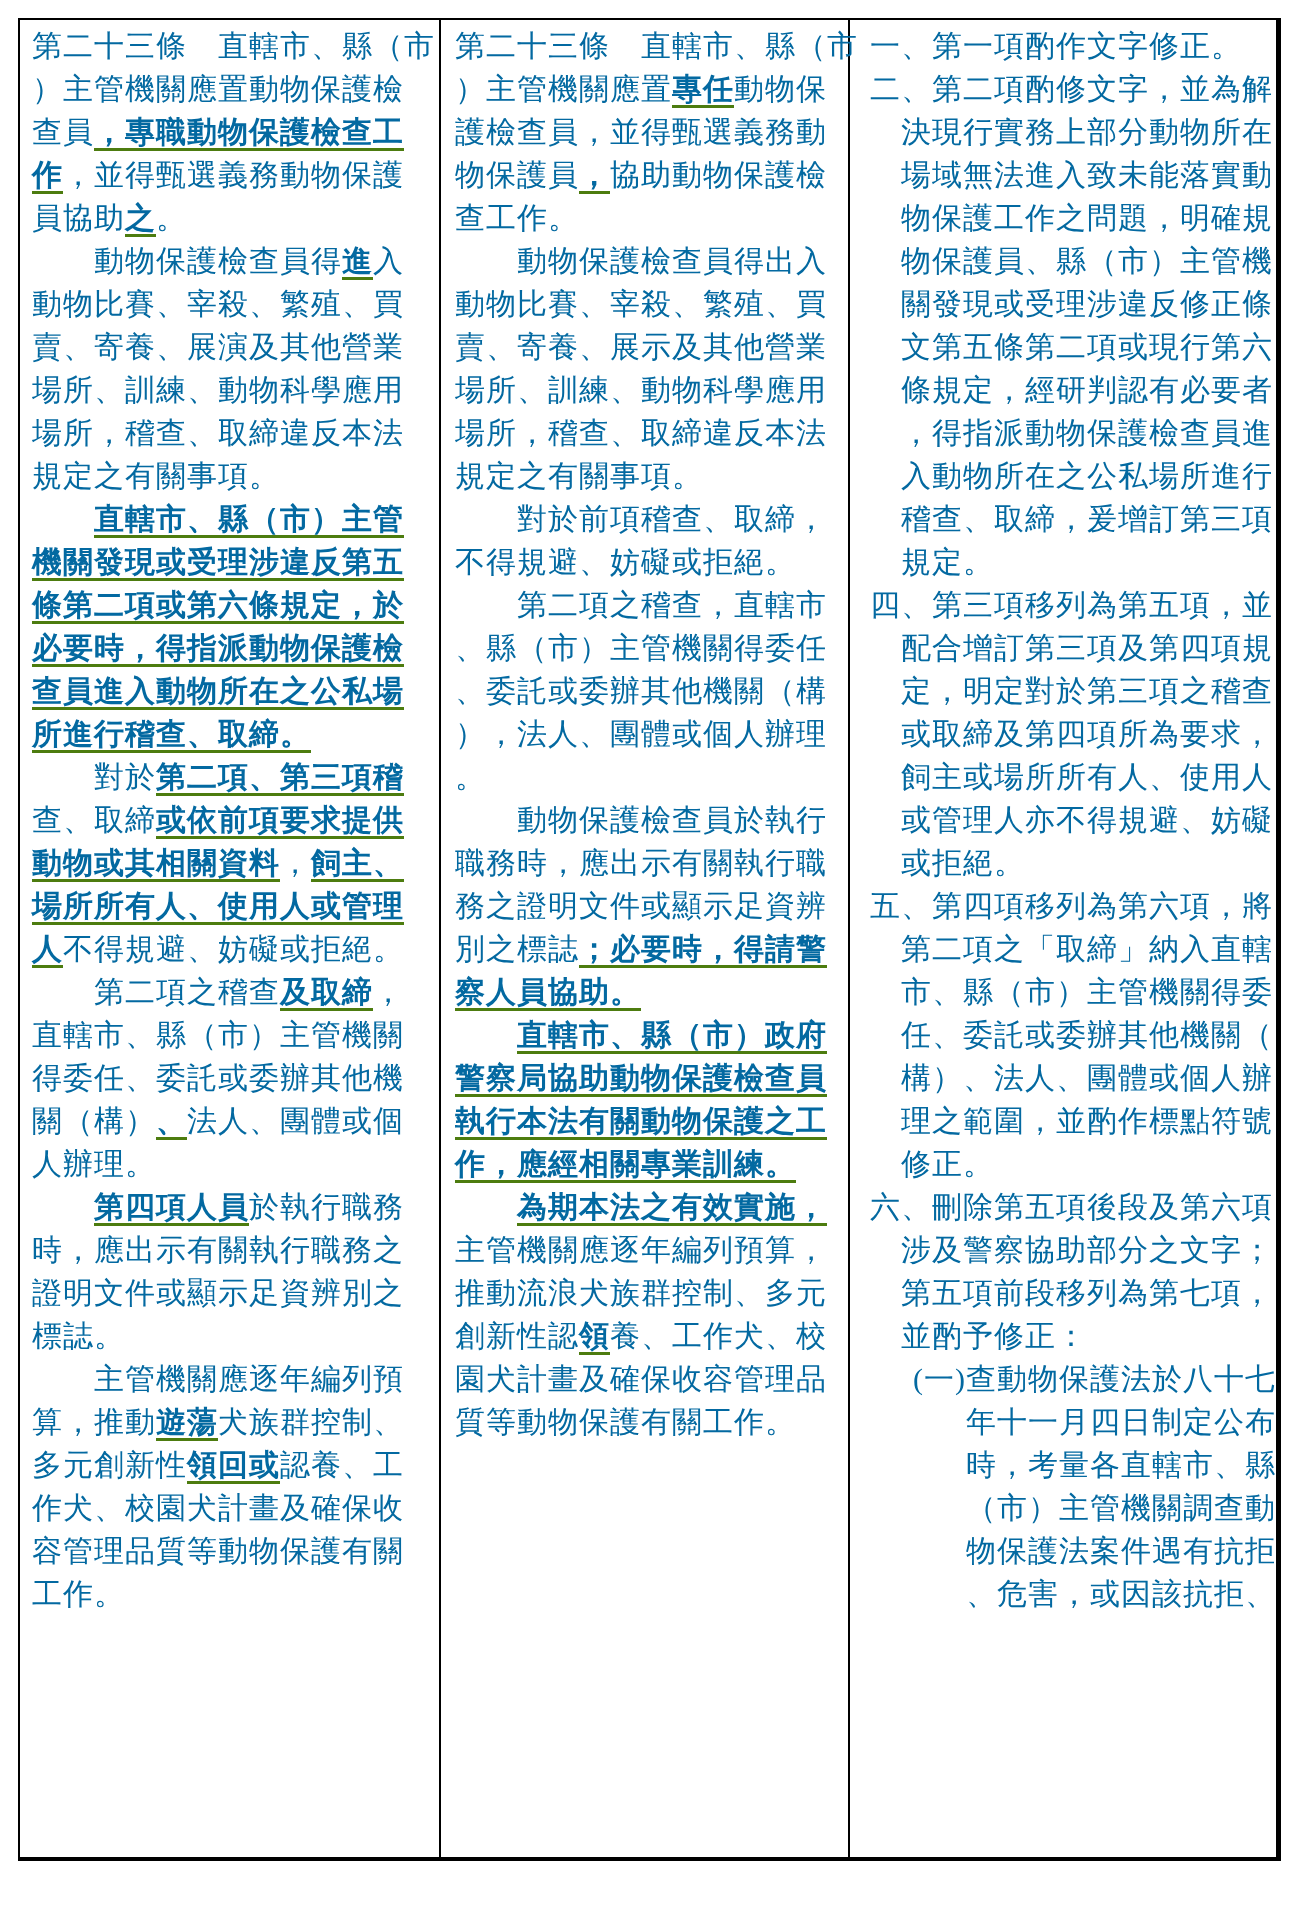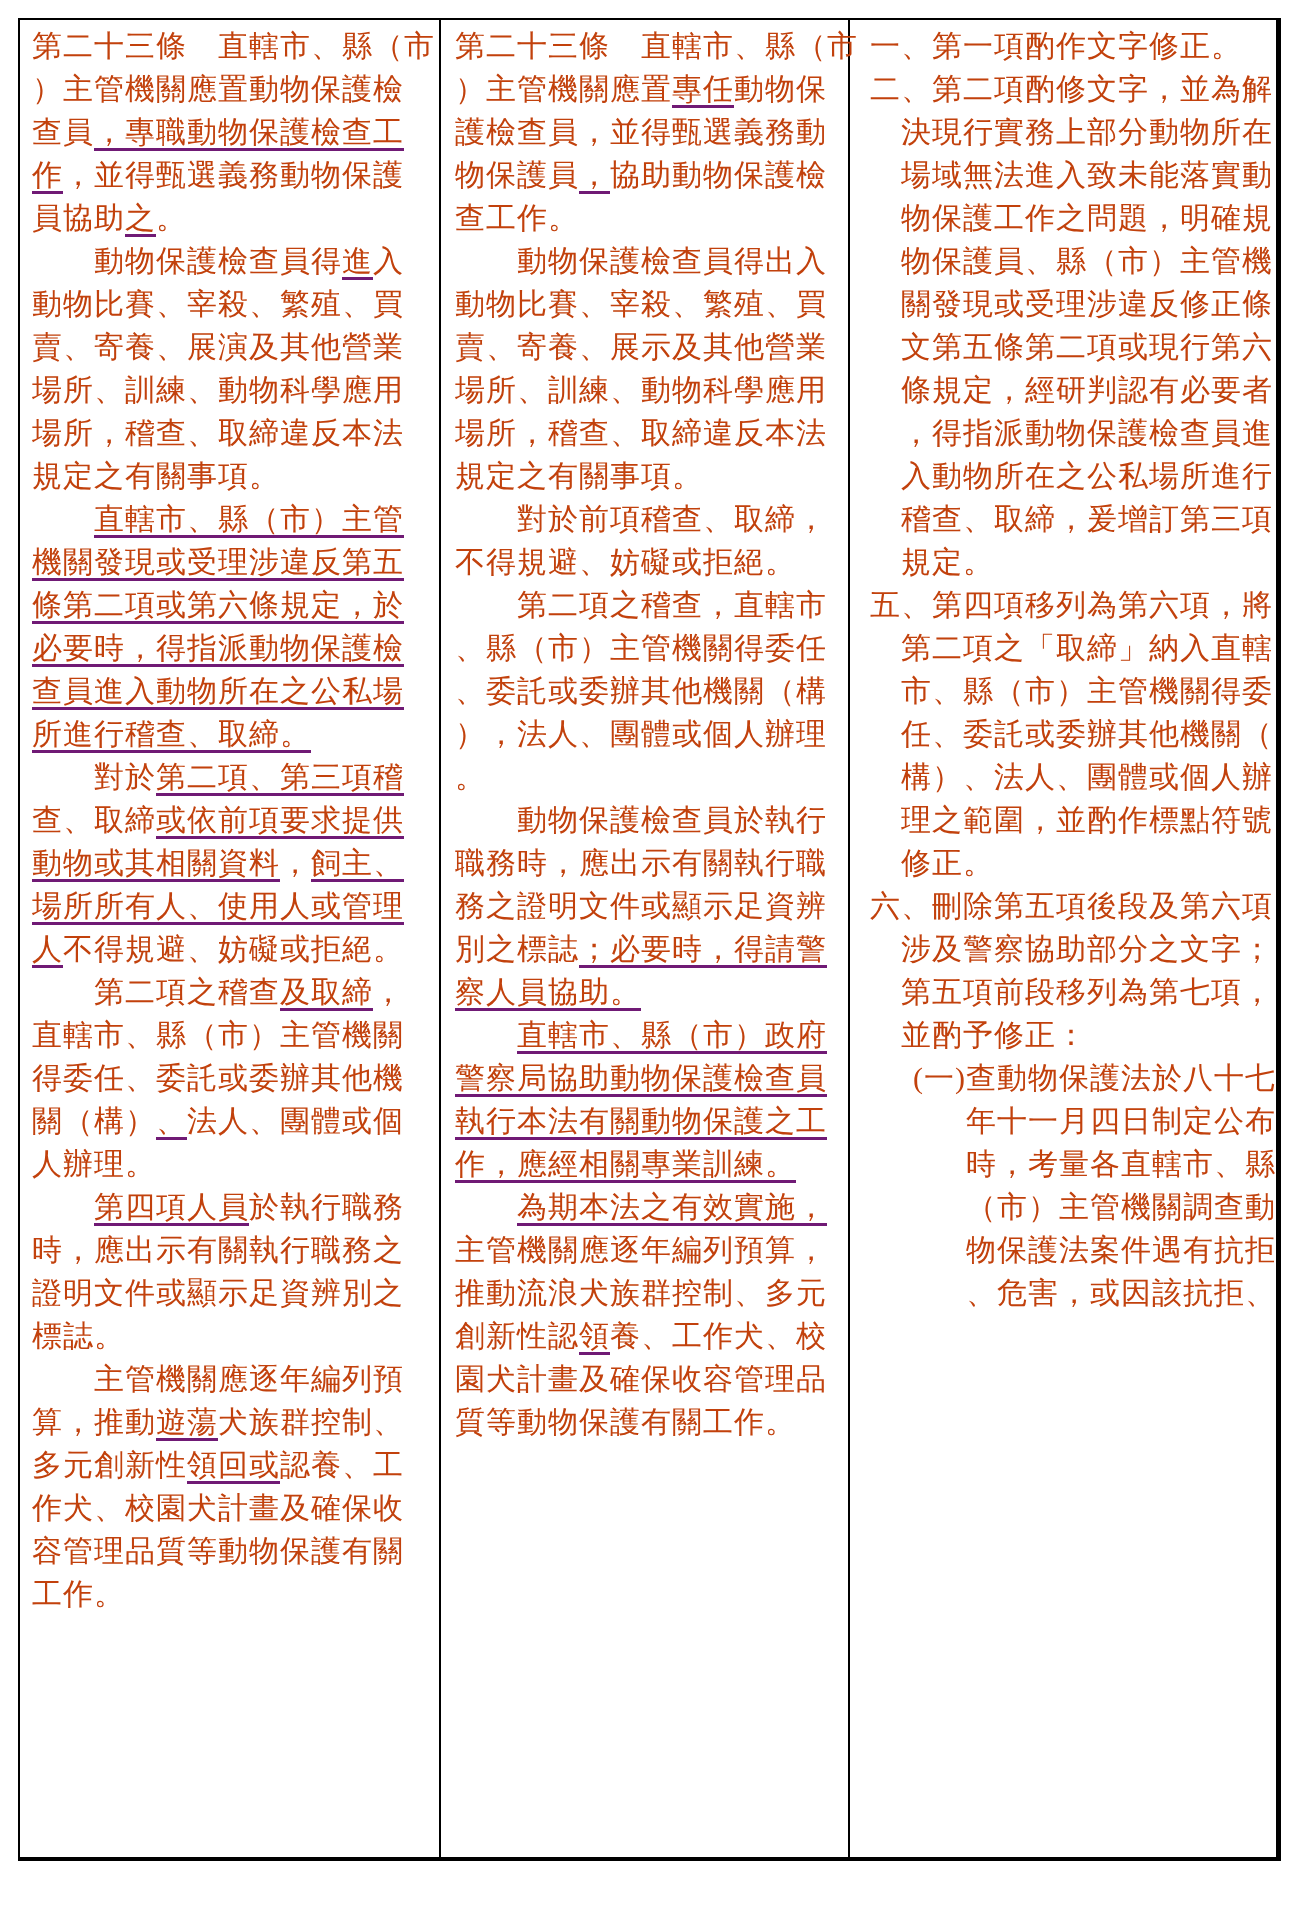--- a/index.html
+++ b/index.html
@@ -20,21 +20,21 @@
     border-bottom-width:4px;
     display:flex;
     box-sizing:border-box;
     background:#fff;
   }
   .col{
     box-sizing:border-box;
     font-size:30px;
     line-height:43px;
     letter-spacing:1px;
-    color:#c2410c;
+    color:#0369a1;
     padding-top:4px;
   }
   .col-amended{
     width:421px;
     border-right:2px solid #000;
     padding-left:12px;
   }
   .col-current{
     width:409px;
     border-right:2px solid #000;
@@ -52,21 +52,22 @@
   .col-explanation .para{
     padding-left:31px;
     text-indent:-31px;
   }
   .col-explanation .para.lvl2{
     padding-left:93px;
     text-indent:-57px;
     text-align:right;
   }
   .u{
-    border-bottom:3px solid #701a75;
+    border-bottom:3px solid #4d7c0f;
+    font-weight:bold;
   }
 </style>
 </head>
 <body>
 
 <div id="sheet">
   <div id="law-table">
     <div class="col col-amended">
         <div class="para"><span>第二十三條　直轄市、縣（市
 ）主管機關應置動物保護檢
@@ -148,20 +149,27 @@
 場域無法進入致未能落實動
 物保護工作之問題，明確規
 物保護員、縣（市）主管機
 關發現或受理涉違反修正條
 文第五條第二項或現行第六
 條規定，經研判認有必要者
 ，得指派動物保護檢查員進
 入動物所在之公私場所進行
 稽查、取締，爰增訂第三項
 規定。</span></div>
+        <div class="para"><span>四、第三項移列為第五項，並
+配合增訂第三項及第四項規
+定，明定對於第三項之稽查
+或取締及第四項所為要求，
+飼主或場所所有人、使用人
+或管理人亦不得規避、妨礙
+或拒絕。</span></div>
         <div class="para"><span>五、第四項移列為第六項，將
 第二項之「取締」納入直轄
 市、縣（市）主管機關得委
 任、委託或委辦其他機關（
 構）、法人、團體或個人辦
 理之範圍，並酌作標點符號
 修正。</span></div>
         <div class="para"><span>六、刪除第五項後段及第六項
 涉及警察協助部分之文字；
 第五項前段移列為第七項，

